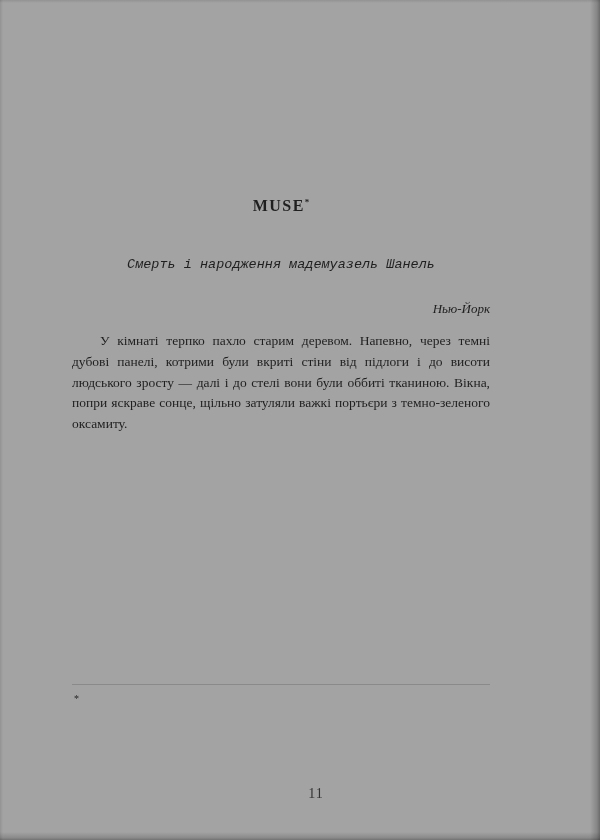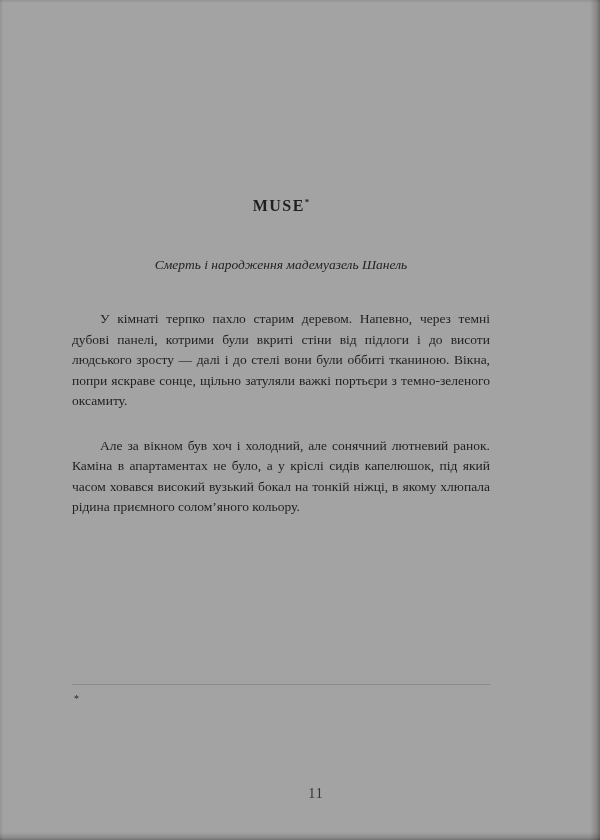--- a/index.html
+++ b/index.html
@@ -61,40 +61,41 @@
     font-weight: bold;
     vertical-align: super;
     letter-spacing: 0;
   }
 
   .chapter-subtitle {
     margin-top: 42px;
     text-align: center;
     font-style: italic;
     font-size: 13.5px;
+    font-family: Liberation Mono, monospace;
   }
 
   .dateline {
     margin-top: 27px;
     text-align: right;
     font-style: italic;
     font-size: 13px;
     line-height: 1.55;
   }
 
   .body-text p {
     margin: 0;
     margin-top: 24px;
     font-size: 13.5px;
     line-height: 1.52;
     text-align: justify;
     text-indent: 28px;
   }
   .body-text p:first-child {
-    margin-top: 36px;
+    margin-top: 12px;
   }
 
   .footnote {
     position: absolute;
     left: 72px;
     top: 684px;
     width: 418px;
     border-top: 1px solid #8a8a8a;
     padding-top: 7px;
     font-size: 10px;
@@ -130,25 +131,25 @@
 
   <div class="text-column">
 
     <div class="chapter-title">
       <span>MUSE</span><sup>*</sup>
     </div>
 
     <div class="chapter-subtitle">Смерть і народження мадемуазель Шанель</div>
 
     <div class="dateline">
+      <div>Нью-Йорк</div>
     </div>
 
     <div class="body-text">
       <p>У кімнаті терпко пахло старим деревом. Напевно, через темні дубові панелі, котрими були вкриті стіни від підлоги і до висоти людського зросту — далі і до стелі вони були оббиті тканиною. Вікна, попри яскраве сонце, щільно затуляли важкі портьєри з темно-зеленого оксамиту.</p>
-      <p>Але за вікном був хоч і холодний, але сонячний лютневий ранок. Каміна в апартаментах не було, а у кріслі сидів капелюшок, під який часом ховався високий вузький бокал на тонкій ніжці, в якому хлюпала рідина приємного солом’яного кольору.</p>
     </div>
 
   </div>
 
   <div class="footnote">
     <span class="fn-marker">*</span>
   </div>
 
   <div class="page-number">11</div>
 

